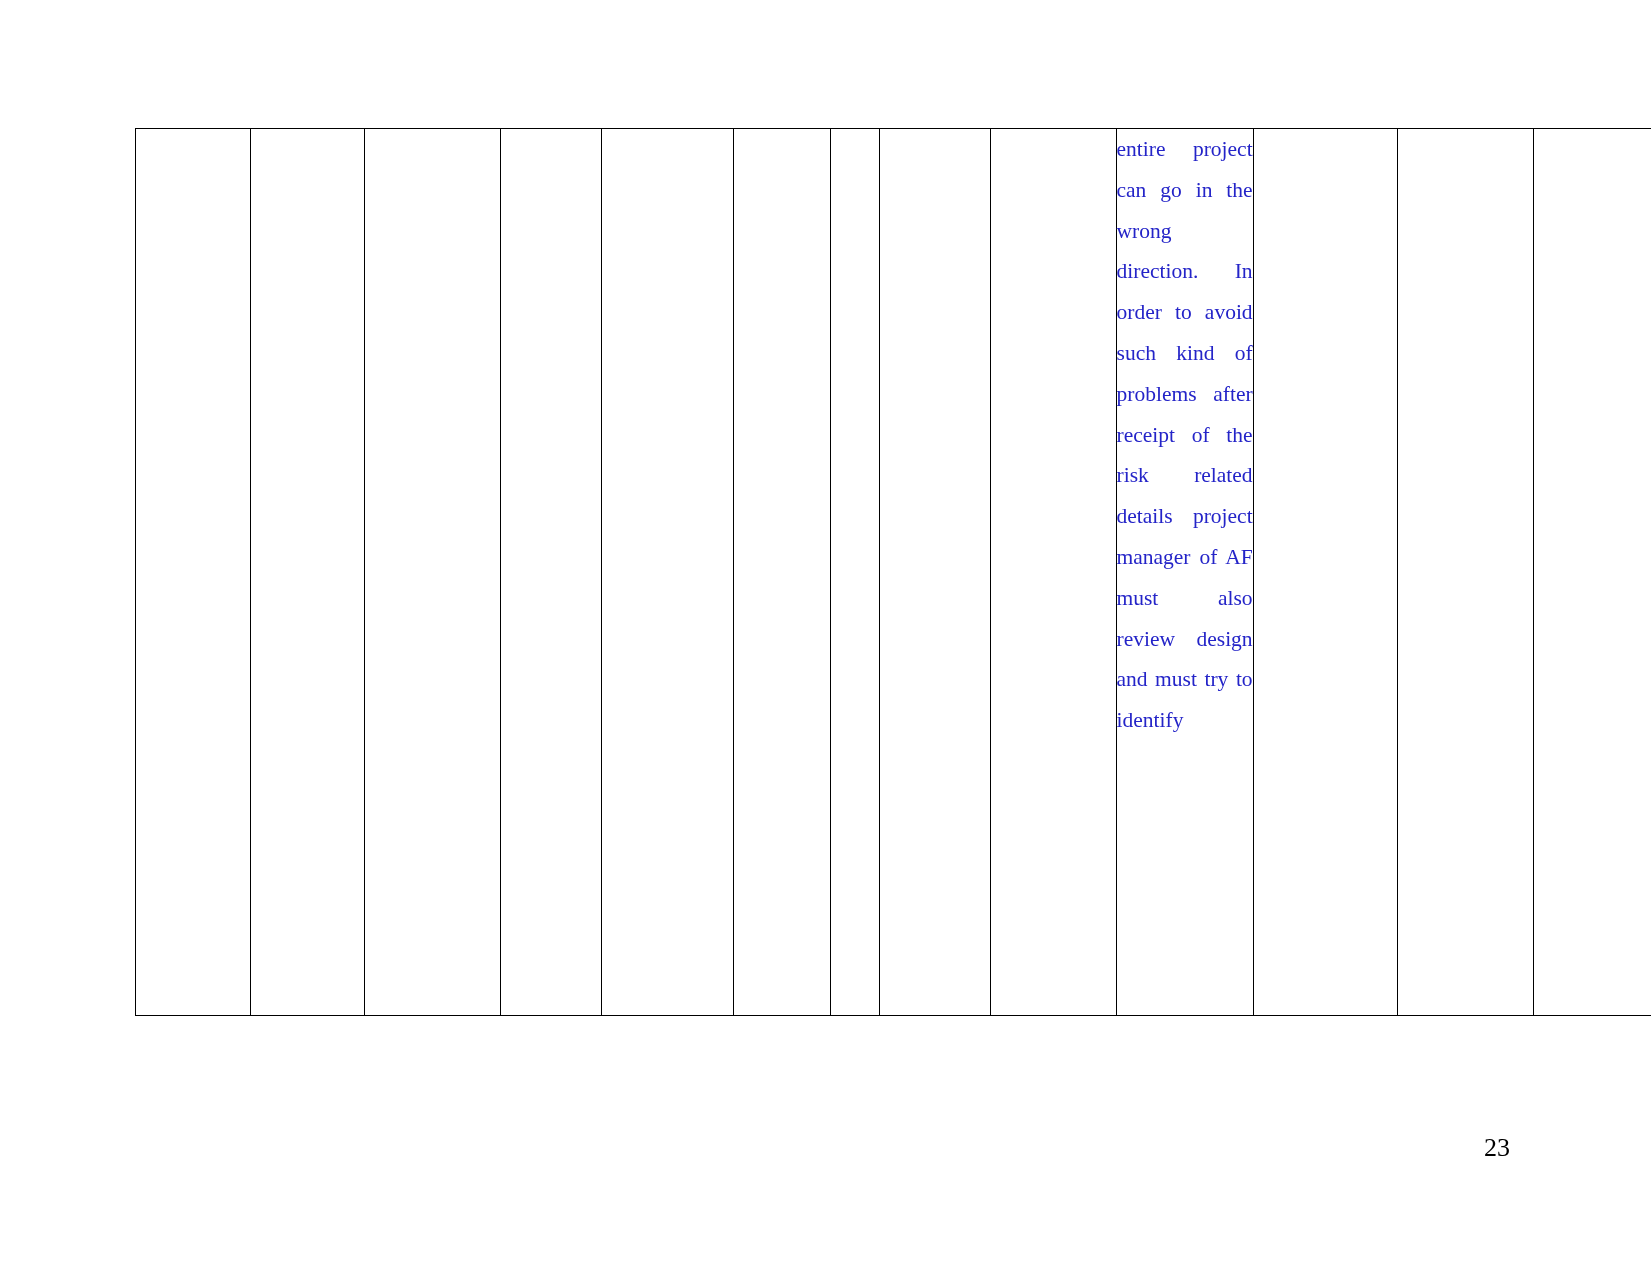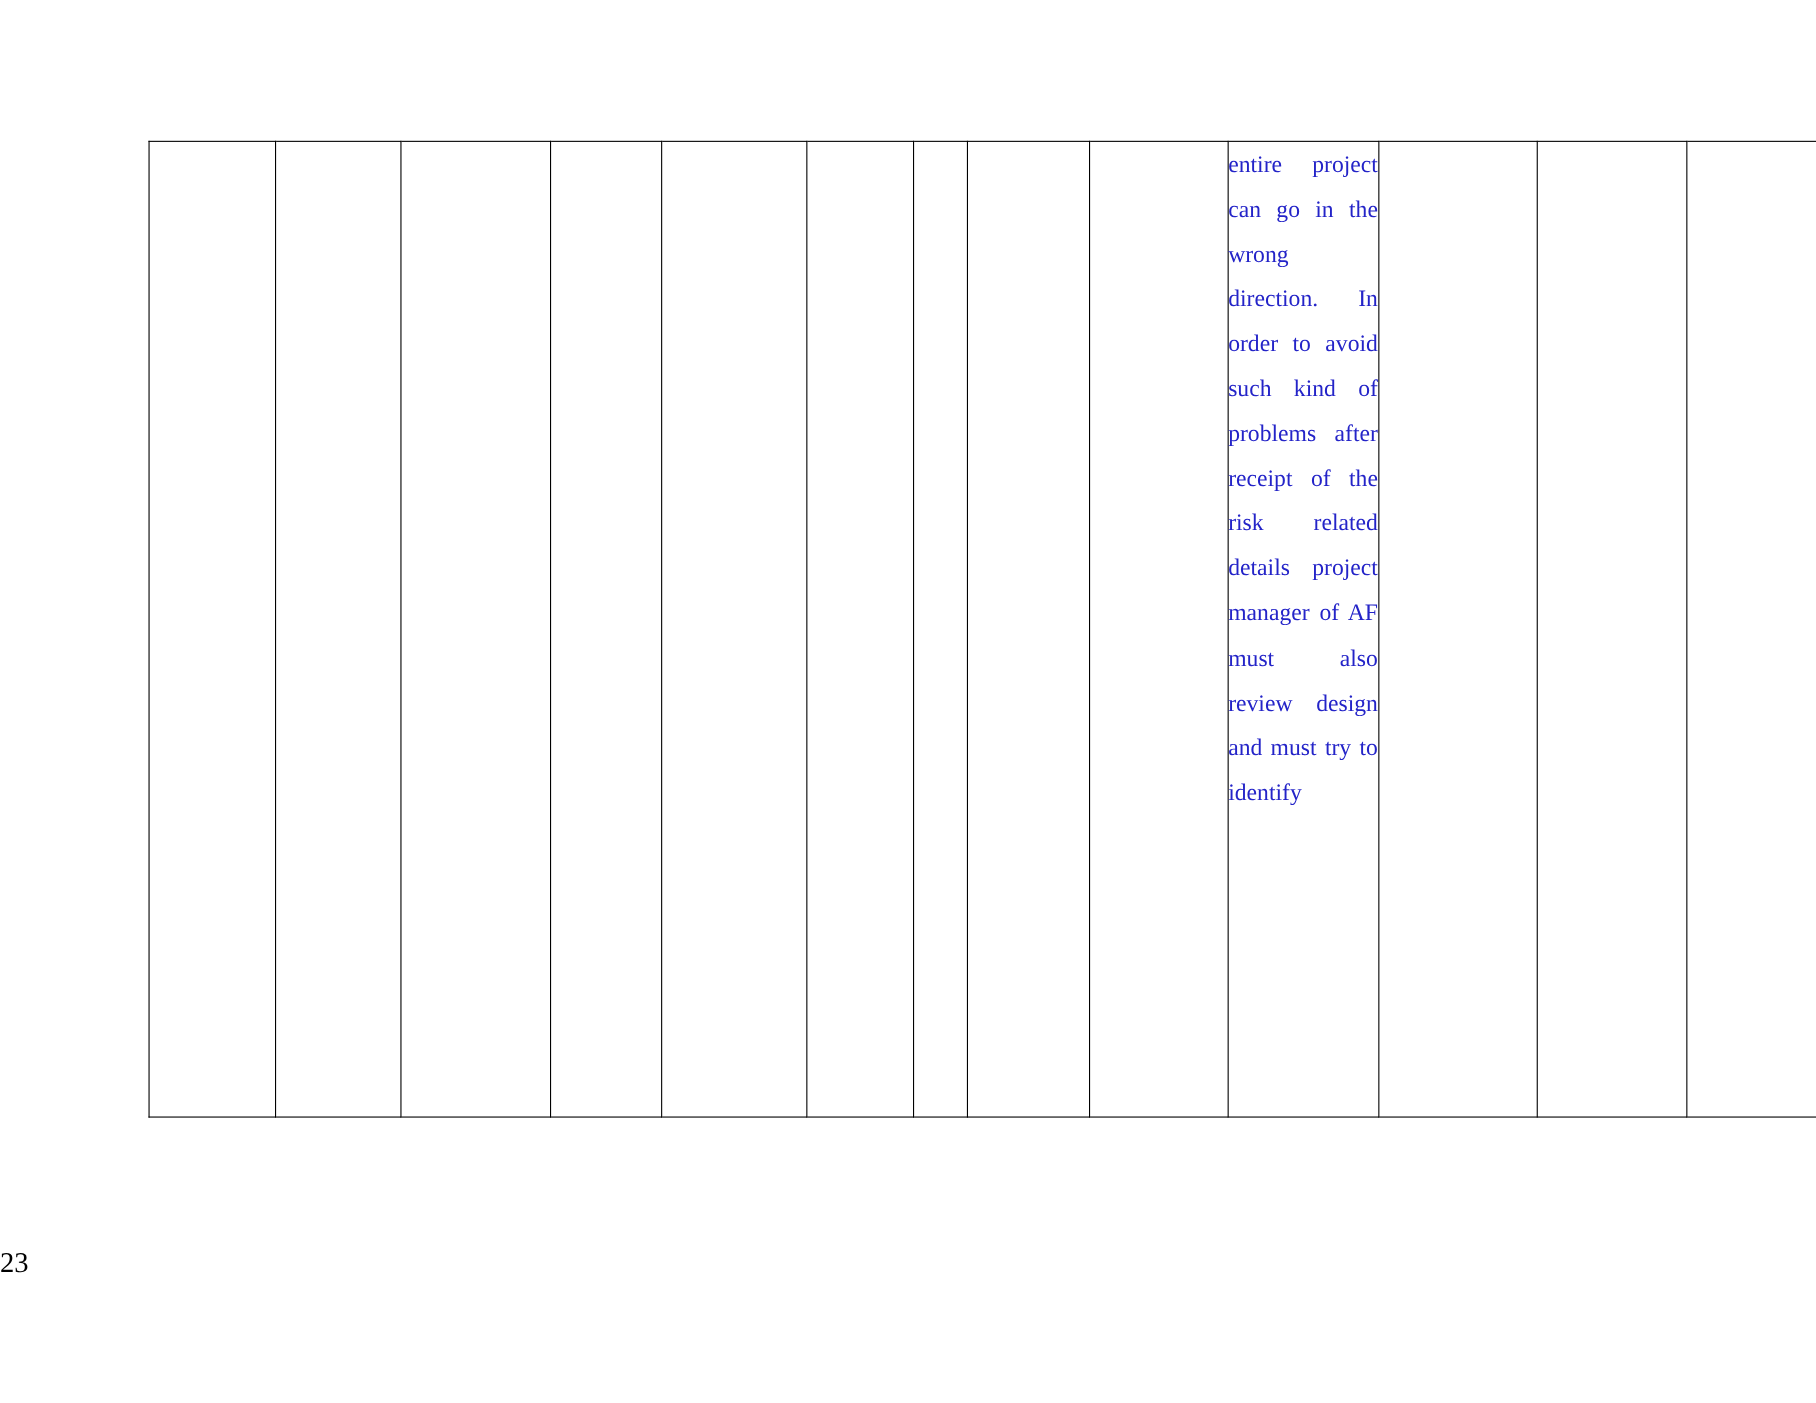--- a/index.html
+++ b/index.html
@@ -62,21 +62,21 @@
     display: inline-block;
     width: 100%;
   }
 
   
   #page-number {
     position: absolute;
     left: 0;
     top: 1133px;
     width: 1510px;
-    text-align: left;
+    text-align: right;
     color: #000000;
     font-size: 26px;
     line-height: 30px;
     font-family: "Liberation Serif", "DejaVu Serif", serif;
   }
 </style>
 </head>
 <body>
 
 <div id="page">

